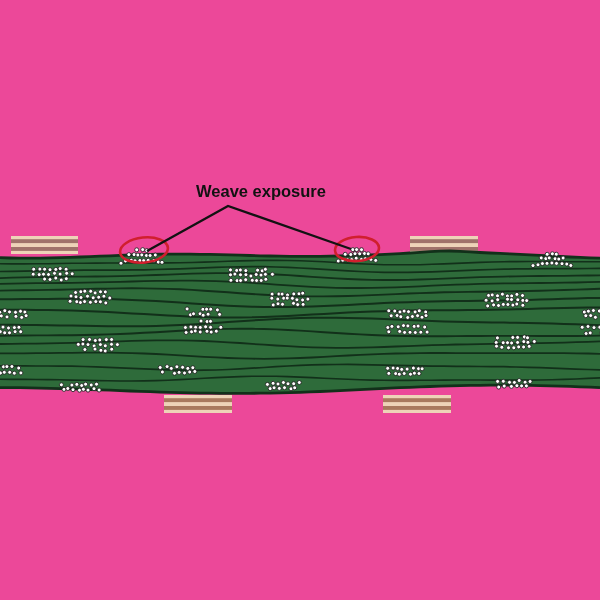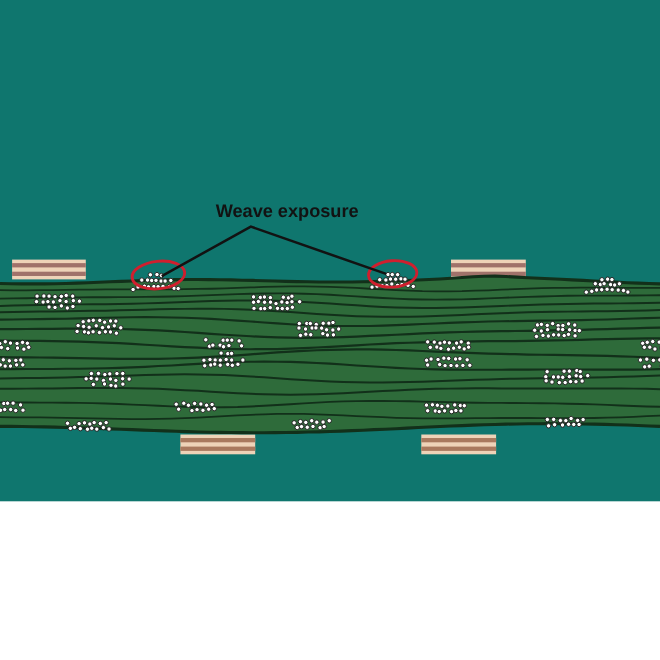--- a/index.html
+++ b/index.html
@@ -1,16 +1,16 @@
 <!DOCTYPE html>
 <html><head>
 <meta charset="utf-8">
 <style>
   html,body{margin:0;padding:0;background:#ffffff;}
-  .stage{position:relative;width:600px;height:456px;background:#0f766e;overflow:hidden;
+  .stage{position:relative;width:600px;height:600px;background:#ec4899;overflow:hidden;
          font-family:"Liberation Sans", sans-serif;}
   svg{display:block;}
 </style>
 </head>
 <body>
 
 <div class="stage">
   <svg id="svg" width="600" height="600" viewBox="0 0 600 600">
     <g id="pads">
         <g>

